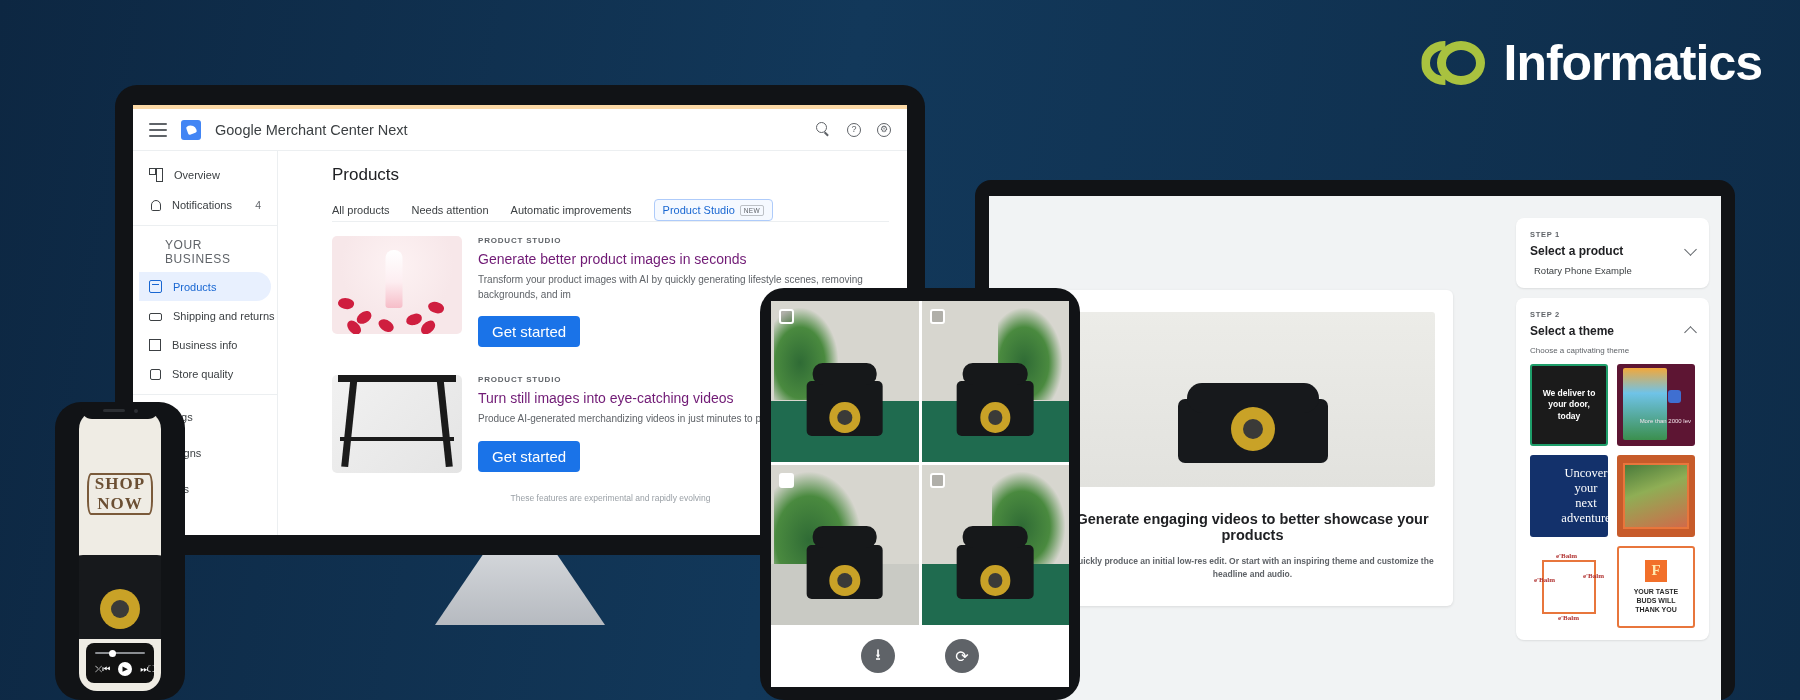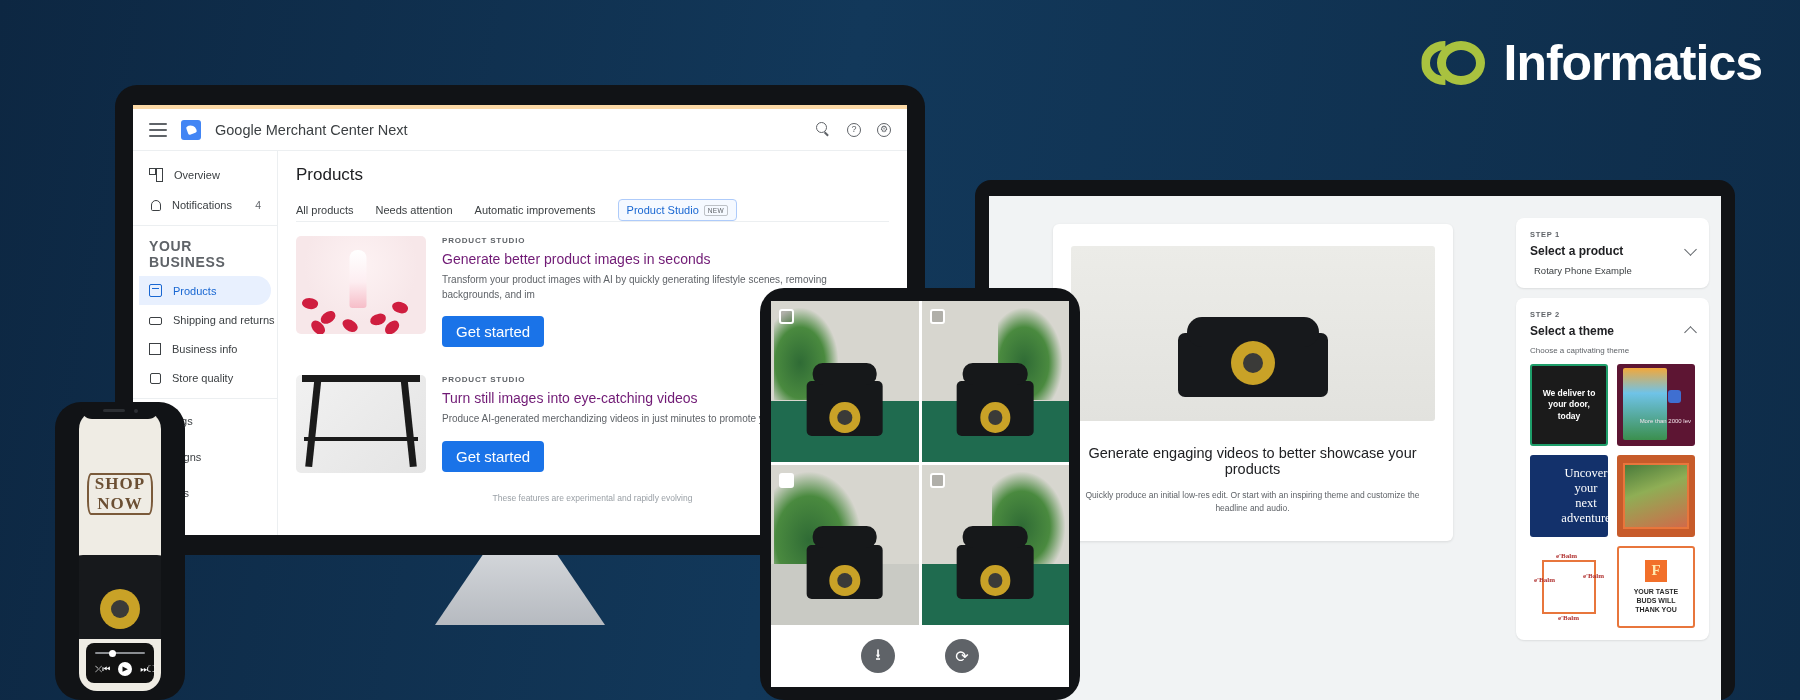--- a/index.html
+++ b/index.html
@@ -31,36 +31,36 @@
   .hamb { width:18px; display:flex; flex-direction:column; gap:4px; }
   .hamb i { display:block; height:2px; background:#5f6368; border-radius:1px; }
   .gmc-logo { width:20px; height:20px; background:#4285f4; border-radius:3px; display:flex; align-items:center; justify-content:center; }
   .gmc-logo span { display:block; width:9px; height:9px; background:#fff; border-radius:2px 6px 2px 2px; transform:rotate(-20deg); }
   .gmc-title { font-size:14.5px; color:#3c4043; white-space:nowrap; }
   .gmc-top .right { margin-left:auto; display:flex; gap:16px; align-items:center; color:#5f6368; }
   .ic { width:15px; height:15px; display:inline-block; position:relative; }
   .ic.search::before{content:"";position:absolute;width:9px;height:9px;border:1.6px solid #5f6368;border-radius:50%;left:0;top:0;}
   .ic.search::after{content:"";position:absolute;width:5px;height:1.6px;background:#5f6368;transform:rotate(45deg);left:8px;top:11px;}
   .ic.help, .ic.gear { border:1.6px solid #5f6368; border-radius:50%; width:14px; height:14px; font-size:9px; text-align:center; line-height:11px; color:#5f6368;}
-  .gmc-body { display:flex; height:calc(100% - 46px); }
+  .gmc-body { display:flex; height:calc(100% - 46px);gap:36px; }
   .gmc-side { width:145px; border-right:1px solid #eceff1; padding-top:8px; flex:none; }
   .snav { display:flex; align-items:center; gap:11px; padding:8px 10px; margin:1px 6px; border-radius:0 16px 16px 0; font-size:11px; color:#3c4043; white-space:nowrap; }
   .snav.active { background:#e8f0fe; color:#1967d2; }
   .snav .badge { margin-left:auto; font-size:10.5px; color:#5f6368; }
   .sicon { width:14px; height:14px; flex:none; position:relative; }
   .sicon.grid::before,.sicon.grid::after{content:"";position:absolute;border:1.4px solid currentColor;}
   .sicon.grid::before{left:0;top:0;width:5px;height:5px;}
   .sicon.grid::after{left:7px;top:0;width:5px;height:12px;}
   .sicon.bell{border:1.4px solid currentColor;border-radius:6px 6px 2px 2px;width:10px;height:11px;margin-left:2px;}
   .sicon.box{border:1.6px solid currentColor;border-radius:2px;width:13px;height:13px;}
   .sicon.box::after{content:"";position:absolute;left:2px;top:3px;right:2px;height:1.4px;background:currentColor;}
   .sicon.truck{border:1.4px solid currentColor;width:13px;height:8px;border-radius:2px;margin-top:2px;}
   .sicon.bld{border:1.4px solid currentColor;width:12px;height:12px;}
   .sicon.bag{border:1.4px solid currentColor;width:11px;height:11px;border-radius:2px;margin-left:1px;}
-  .sgroup { font-size:14px; letter-spacing:.6px; color:#5f6368; padding:12px 16px 5px; border-top:1px solid #eceff1; margin-top:6px; font-weight:700;}
+  .sgroup { font-size:12px; letter-spacing:.6px; color:#5f6368; padding:12px 32px 5px; border-top:1px solid #eceff1; margin-top:6px; font-weight:400;}
   .gmc-main { flex:1; padding:14px 18px; overflow:hidden; }
   .page-h { font-size:17px; color:#202124; font-weight:400; margin-bottom:14px; }
   .tabs { display:flex; align-items:center; gap:22px; font-size:11px; color:#3c4043; border-bottom:1px solid #eceff1; }
   .tabs .chip { border:1px solid #aecbfa; background:#f5f9ff; color:#1967d2; border-radius:4px; padding:4px 8px; display:flex; align-items:center; gap:5px; }
   .tabs .chip .new { font-size:6.5px; border:1px solid #bdc1c6; border-radius:2px; padding:1px 3px; color:#5f6368; letter-spacing:.4px;}
   .card { display:flex; gap:16px; padding:14px 0; }
   .card .thumb { width:130px; height:98px; flex:none; border-radius:5px; background:#eceff1; position:relative; overflow:hidden;}
   .thumb.rose { background:radial-gradient(circle at 50% 30%, #fdf2f3 0%, #f7e7e9 60%); }
   .thumb.rose .tube { position:absolute; left:48%; top:14%; width:17px; height:58px; border-radius:8px 8px 3px 3px; background:linear-gradient(180deg,#fff 0%, #fdeef1 55%, #f6bdc8 100%); transform:translateX(-50%);}
   .thumb.rose .petal { position:absolute; width:16px; height:11px; background:#cf1e3f; border-radius:60% 40% 55% 45%; }
@@ -69,21 +69,21 @@
   .eyebrow { font-size:8px; letter-spacing:.8px; color:#5f6368; font-weight:700; }
   .ctitle { font-size:14px; color:#701a75; margin:6px 0 6px; }
   .cdesc { font-size:10px; color:#5f6368; line-height:1.45; max-width:520px; }
   .btn-blue { margin-top:14px; display:inline-block; background:#1a73e8; color:#fff; font-size:15px; padding:7px 14px; border-radius:4px; border:none; }
   .foot-note { font-size:8.5px; color:#9aa0a6; text-align:center; margin-top:6px;}
   #monitor .stand { position:absolute; left:50%; transform:translateX(-50%); bottom:-70px; width:170px; height:70px; background:linear-gradient(180deg,#d2d5d9,#b6bac0); clip-path: polygon(28% 0,72% 0,100% 100%,0 100%); }
 
   
   #laptop { left:975px; top:180px; width:760px; height:520px; border-radius:16px; padding:16px 14px 0; }
   #laptop .screen { width:100%; height:100%; background:#f1f3f4; display:flex; overflow:hidden; }
-  .lp-left { flex:1; padding:28px 20px; display:flex; align-items:flex-start; justify-content:center; }
+  .lp-left { flex:1; padding:12px 20px; display:flex; align-items:center; justify-content:center;font-weight:bold; }
   .lp-card { background:#fff; width:100%; max-width:400px; border-radius:6px; padding:22px 18px 26px; box-shadow:0 1px 3px rgba(0,0,0,.1); }
   .lp-hero { width:100%; height:175px; background:linear-gradient(180deg,#ecece8,#e2e2de); border-radius:3px; position:relative; overflow:hidden;}
   .lp-h1 { font-size:14.5px; color:#202124; text-align:center; margin-top:24px; }
   .lp-p { font-size:8.5px; color:#5f6368; text-align:center; margin-top:12px; line-height:1.5; }
   .lp-right { width:205px; flex:none; padding:22px 12px 0 0; }
   .step { background:#fff; border-radius:8px; padding:12px 14px; margin-bottom:10px; box-shadow:0 1px 2px rgba(0,0,0,.09); }
   .step .lbl { font-size:7.5px; letter-spacing:.7px; color:#5f6368; font-weight:600;}
   .step .hdr { display:flex; align-items:center; justify-content:space-between; margin-top:5px;}
   .step .hdr b { font-size:12px; color:#202124; font-weight:600;}
   .chev { width:9px; height:9px; border-right:1.6px solid #5f6368; border-bottom:1.6px solid #5f6368; transform:rotate(45deg); margin-top:-4px;}

